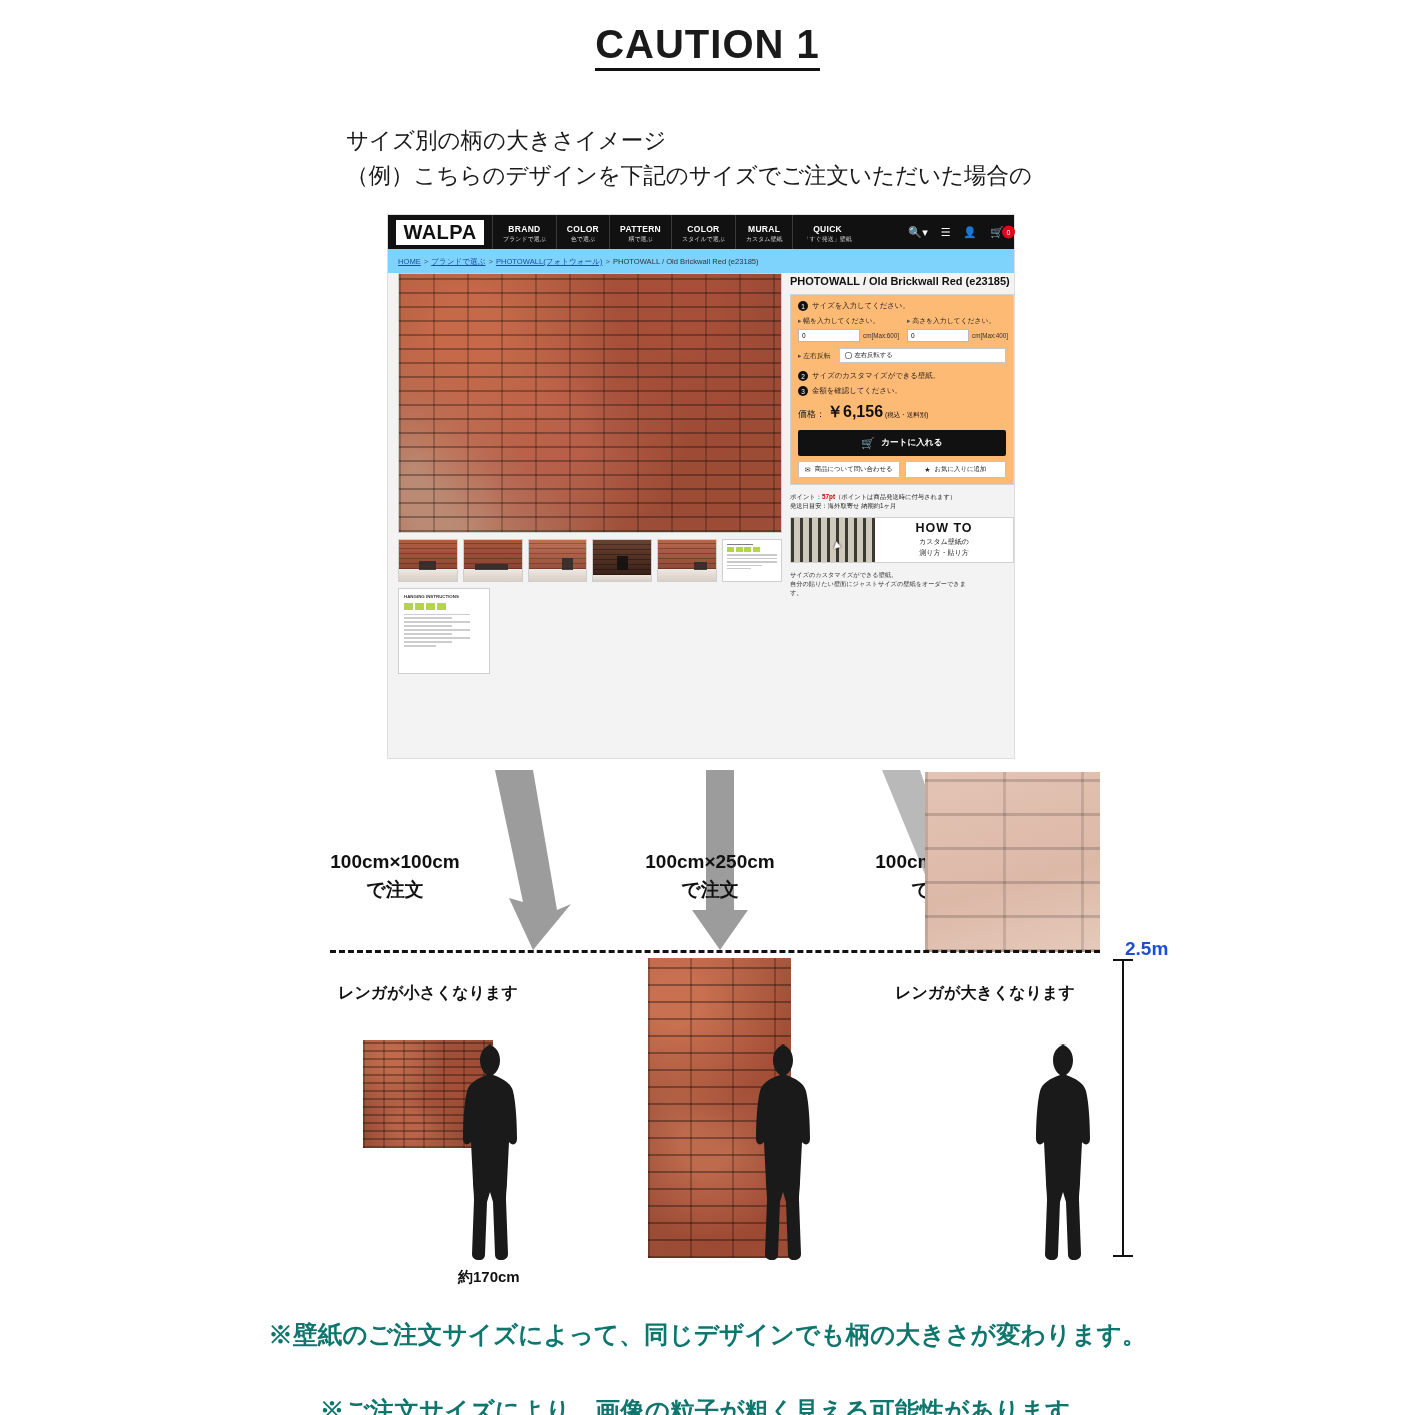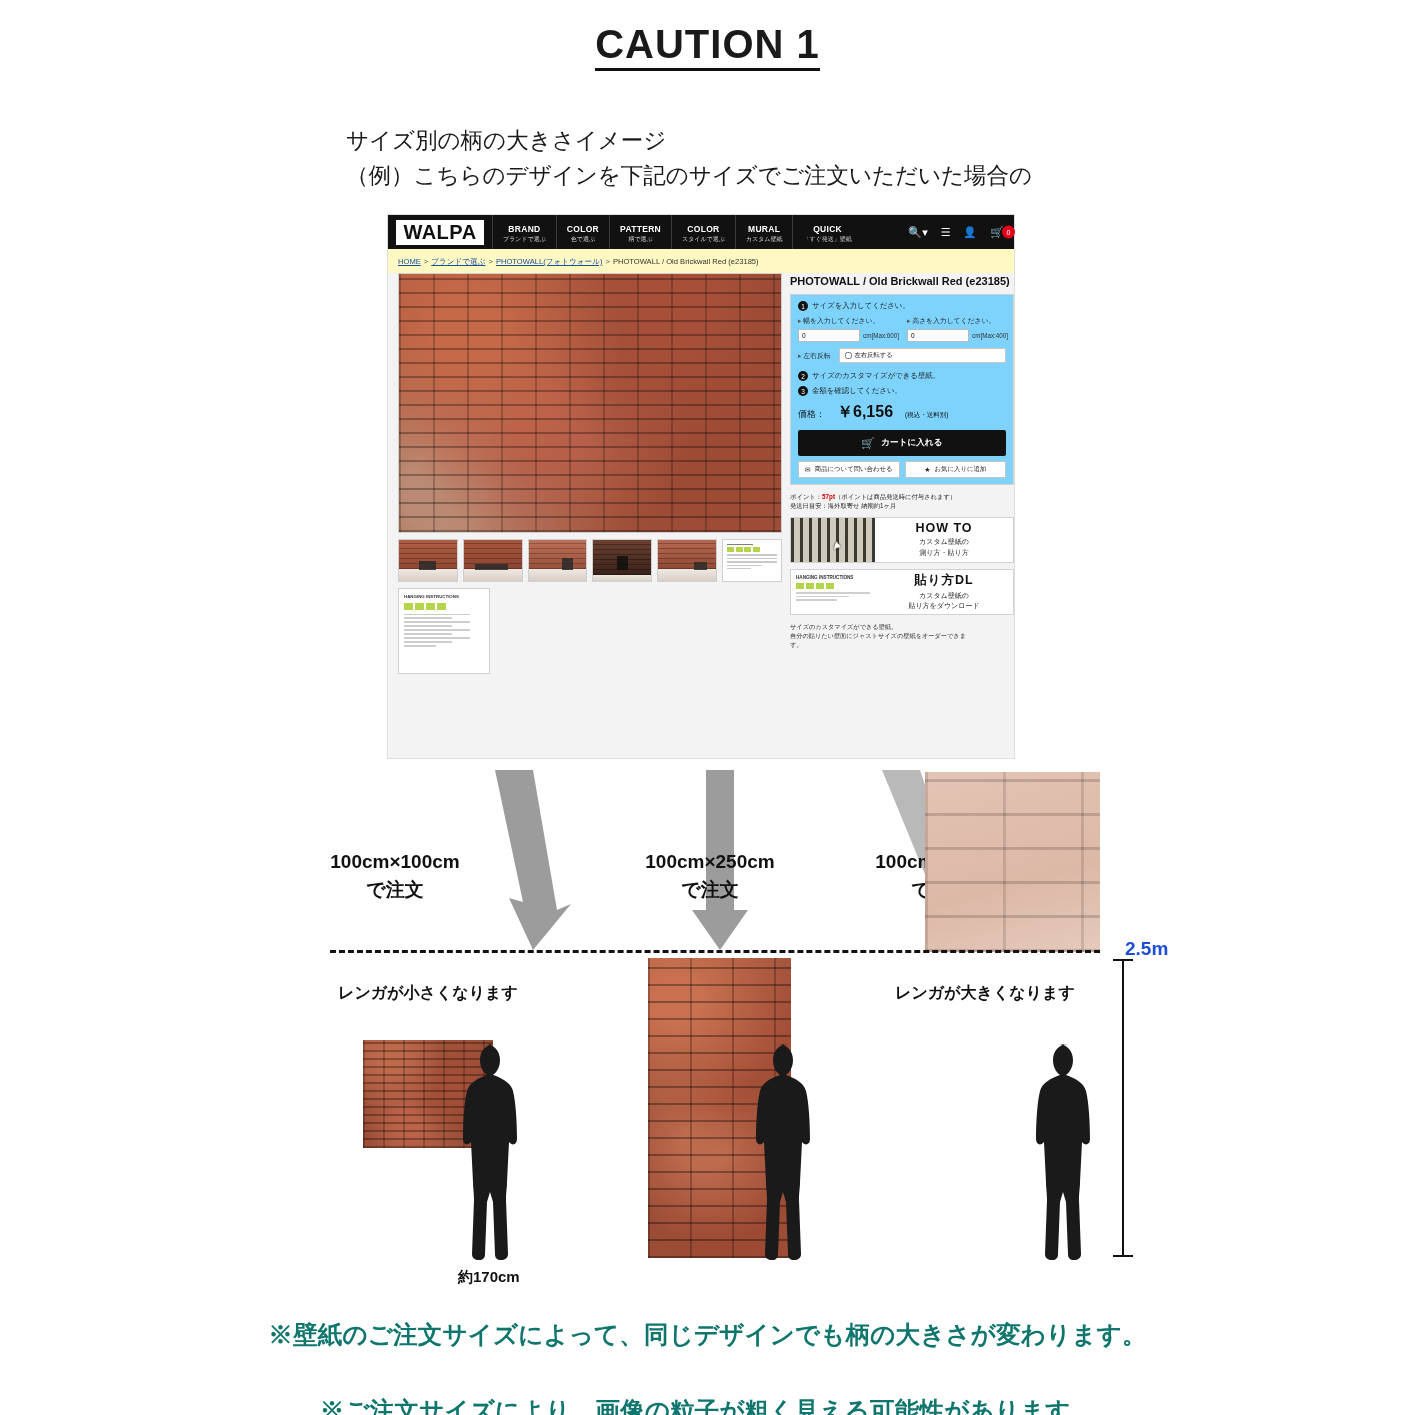--- a/index.html
+++ b/index.html
@@ -63,21 +63,21 @@
   .cartbadge{
     position:absolute; right:-11px; top:50%; transform:translateY(-50%);
     width:13px;height:13px;border-radius:50%;
     background:#e2001a; color:#fff; font-size:7px;
     display:flex;align-items:center;justify-content:center;
   }
 
   
   .crumb{
     padding:8px 0 6px 10px; font-size:7.6px; color:#333;
-    background:#fef9c3;
+    background:#7dd3fc;
   }
   .crumb a{ color:#1b4fa0; text-decoration:underline; }
   .crumb .sep{ color:#555; margin:0 3px; }
 
   
   .prod{ display:flex; padding:0 10px; gap:8px; }
   .leftcol{ width:384px; }
   .heroimg{
     width:384px; height:260px;
     border:1px solid #cfcfcf;
@@ -140,21 +140,21 @@
   .bigdoc .dl{ height:1.6px; background:#cdcdcd; margin-bottom:2.4px; }
   .bigdoc .dl.s{ width:60%; }
   .bigdoc .dl.m{ width:82%; }
 
   
   .rightcol{ width:224px; }
   .prodtitle{
     font-size:11px; font-weight:bold; color:#111; margin:2px 0 7px;
   }
   .panel{
-    background:#7dd3fc; border:1px solid #d2d2d2;
+    background:#fdba74; border:1px solid #d2d2d2;
     padding:6px 7px;
   }
   .step{
     display:flex; align-items:center; gap:4px;
     font-size:7.4px; color:#1d1d1d; margin-bottom:5px;
   }
   .stepnum{
     width:10px;height:10px;border-radius:50%;background:#111;color:#fff;
     font-size:6.5px; display:flex;align-items:center;justify-content:center;
     flex:0 0 auto;
@@ -173,21 +173,21 @@
     display:flex; align-items:center; gap:8px;
     margin-top:6px; font-size:6.8px; color:#222;
   }
   .flipbar .lbl::before{ content:"▸ "; color:#555; }
   .flipbox{
     background:#fff; border:1px solid #c6c6c6; padding:2px 5px;
     display:flex; align-items:center; gap:3px; font-size:6.3px; flex:1;
   }
   .flipbox input{ width:7px;height:7px;margin:0; }
   .pricerow{
-    margin-top:6px; font-size:9px; color:#111; display:flex; align-items:baseline; gap:12px;
+    margin-top:6px; font-size:9px; color:#111; display:flex; align-items:baseline; gap:2px;
   }
   .pricerow .big{ font-size:16px; font-weight:bold; }
   .pricerow .tax{ font-size:6.5px; }
   .cartbtn{
     margin-top:7px; height:26px; background:#111; color:#fff;
     display:flex;align-items:center;justify-content:center;gap:6px;
     font-size:8.6px; font-weight:bold; border-radius:2px;
   }
   .cartbtn .ci{ font-size:11px; }
   .btnrow{ display:flex; gap:5px; margin-top:5px; }
@@ -522,43 +522,20 @@
         </div>
         <div class="txt">
           <div class="t1">HOW TO</div>
           <div class="t2">
             <div>カスタム壁紙の</div>
             <div>測り方・貼り方</div>
           </div>
         </div>
       </div>
 
-      <div class="howto">
-        <div class="pic instr">
-          <div class="instrmini">
-            <div class="h">HANGING INSTRUCTIONS</div>
-            <div class="dg">
-                <i></i>
-                <i></i>
-                <i></i>
-                <i></i>
-              </div>
-            <div class="dl"></div>
-              <div class="dl" style="width:72%"></div>
-              <div class="dl" style="width:55%"></div>
-          </div>
-        </div>
-        <div class="txt">
-          <div class="t1">貼り方DL</div>
-          <div class="t2">
-            <div>カスタム壁紙の</div>
-            <div>貼り方をダウンロード</div>
-          </div>
-        </div>
-      </div>
 
       <div class="footnote">
         <div>サイズのカスタマイズができる壁紙。</div>
         <div>自分の貼りたい壁面にジャストサイズの壁紙をオーダーできま</div>
         <div>す。</div>
       </div>
     </div>
   </div>
 </div>
 

